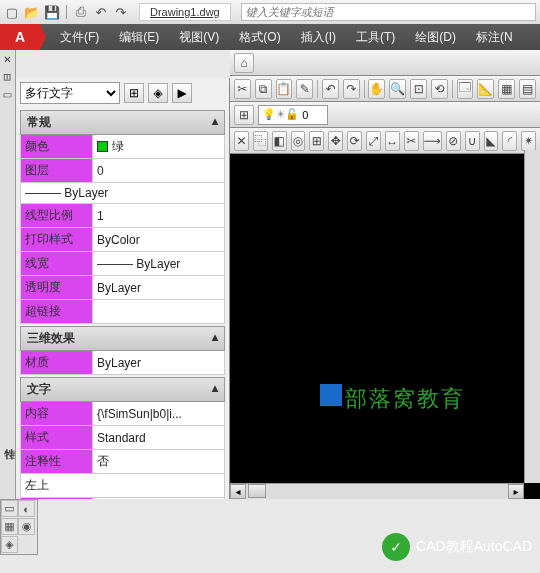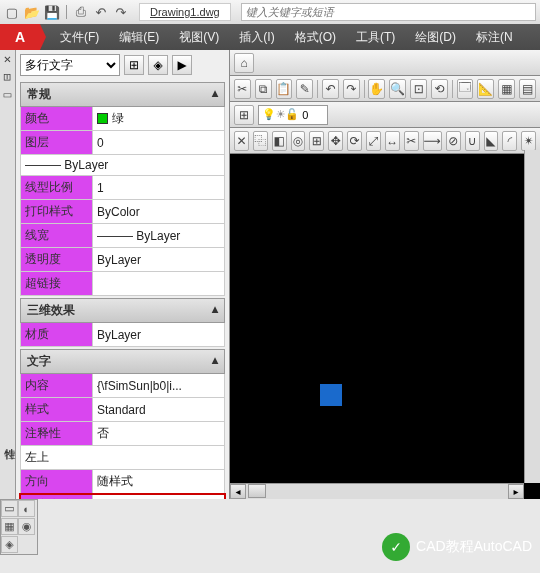--- a/index.html
+++ b/index.html
@@ -15,21 +15,21 @@
 .header-row { height: 26px; display: flex; background: linear-gradient(#5a5a5a, #4a4a4a); color: #eee; font-size: 12px; align-items: stretch; }
 .logo { width: 40px; background: #d92626; display: flex; align-items: center; justify-content: center; font-weight: bold; color: #fff; font-size: 14px; position: relative; }
 .logo::after { content: ''; position: absolute; right: -6px; top: 0; border-left: 6px solid #d92626; border-top: 13px solid transparent; border-bottom: 13px solid transparent; }
 .menu { display: flex; align-items: center; gap: 0; margin-left: 10px; }
 .menu-item { padding: 0 10px; height: 100%; display: flex; align-items: center; cursor: pointer; white-space: nowrap; }
 
 .workspace { display: flex; height: 449px; }
 .left-rail { width: 16px; background: #e0e0e0; border-right: 1px solid #999; display: flex; flex-direction: column; align-items: center; gap: 8px; padding-top: 4px; font-size: 10px; color: #444; }
 .left-rail span { writing-mode: vertical-lr; }
 
-.props-panel { width: 214px; background: #efefef; border-right: 1px solid #888; display: flex; flex-direction: column; }
+.props-panel { width: 214px; background: #efefef; border-right: 1px solid #888; display: flex; flex-direction: column; margin-top: 28px; }
 .props-head { height: 30px; display: flex; align-items: center; padding: 4px; gap: 4px; }
 .props-head select { width: 100px; height: 22px; font-size: 12px; border: 1px solid #999; background: #fff; }
 .head-icon { width: 20px; height: 20px; border: 1px solid #aaa; background: linear-gradient(#fff, #ddd); display: flex; align-items: center; justify-content: center; font-size: 12px; }
 
 .props-body { flex: 1; overflow: hidden; padding: 0 4px; }
 .section-header { background: linear-gradient(#e4e4e4, #c8c8c8); color: #333; font-size: 12px; font-weight: bold; padding: 3px 6px; display: flex; justify-content: space-between; border: 1px solid #999; margin-top: 2px; }
 .prop-row { display: flex; border-bottom: 1px solid #ccc; border-left: 1px solid #ccc; border-right: 1px solid #ccc; font-size: 12px; background: #fff; }
 .prop-key { width: 72px; padding: 3px 4px; background: #d946ef; border-right: 1px solid #ccc; color: #333; white-space: nowrap; }
 .prop-val { flex: 1; padding: 3px 4px; color: #222; display: flex; align-items: center; gap: 4px; white-space: nowrap; overflow: hidden; }
 .color-swatch { width: 11px; height: 11px; background: #0c0; border: 1px solid #333; }
@@ -73,22 +73,22 @@
     <input type="text" placeholder="键入关键字或短语" style="">
   </div>
 </div>
 
 <div class="header-row">
   <div class="logo">A</div>
   <div class="menu">
     <div class="menu-item">文件(F)</div>
     <div class="menu-item">编辑(E)</div>
     <div class="menu-item">视图(V)</div>
+    <div class="menu-item">格式(O)</div>
     <div class="menu-item">插入(I)</div>
-    <div class="menu-item">格式(O)</div>
     <div class="menu-item">工具(T)</div>
     <div class="menu-item">绘图(D)</div>
     <div class="menu-item">标注(N</div>
   </div>
 </div>
 
 <div class="workspace">
   <div class="left-rail">
     <span>✕</span>
     <span>⊟</span>
@@ -256,20 +256,21 @@
         <span class="tb-icon">✂</span>
         <span class="tb-icon">⟶</span>
         <span class="tb-icon">⊘</span>
         <span class="tb-icon">∪</span>
         <span class="tb-icon">◣</span>
         <span class="tb-icon">◜</span>
         <span class="tb-icon">✴</span>
       </div>
     </div>
     <div class="canvas-square"></div>
+    <div class="canvas-text">部落窝教育</div>
     <div class="scroll-v"></div>
     <div class="scroll-h">
       <div class="arrow">◂</div>
       <div class="track">
           <div class="scroll-thumb"></div>
         </div>
       <div class="arrow">▸</div>
     </div>
   </div>
 </div>

